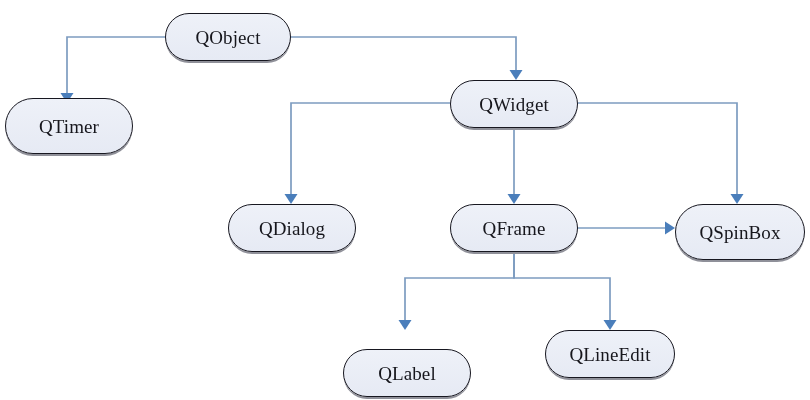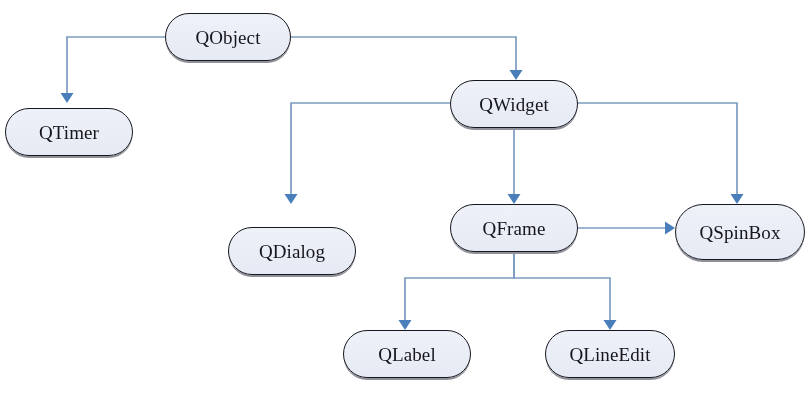--- a/index.html
+++ b/index.html
@@ -70,36 +70,36 @@
         <polygon points="665,221.5 665,234.5 675,228" fill="#4a7ebb"></polygon>
         <polygon points="398.5,320 411.5,320 405,330" fill="#4a7ebb"></polygon>
         <polygon points="603.5,320 616.5,320 610,330" fill="#4a7ebb"></polygon>
       </g>
   </svg>
 
   <div id="node-layer">
       <div class="node" style="left: 165px; top: 13px; width: 126px; height: 48px;">
         <span class="node-label">QObject</span>
       </div>
-      <div class="node" style="left: 5px; top: 108px; width: 128px; height: 48px;">
+      <div class="node" style="left: 5px; top: 98px; width: 128px; height: 56px;">
         <span class="node-label">QTimer</span>
       </div>
       <div class="node" style="left: 450px; top: 80px; width: 128px; height: 48px;">
         <span class="node-label">QWidget</span>
       </div>
-      <div class="node" style="left: 228px; top: 204px; width: 128px; height: 48px; margin-top: 23px;">
+      <div class="node" style="left: 228px; top: 204px; width: 128px; height: 48px;">
         <span class="node-label">QDialog</span>
       </div>
       <div class="node" style="left: 450px; top: 204px; width: 128px; height: 48px; text-align: right;">
         <span class="node-label">QFrame</span>
       </div>
       <div class="node" style="left: 675px; top: 204px; width: 130px; height: 56px;">
         <span class="node-label">QSpinBox</span>
       </div>
-      <div class="node" style="left: 343px; top: 330px; width: 128px; height: 48px;">
+      <div class="node" style="left: 343px; top: 349px; width: 128px; height: 48px;">
         <span class="node-label">QLabel</span>
       </div>
       <div class="node" style="left: 545px; top: 330px; width: 130px; height: 48px;">
         <span class="node-label">QLineEdit</span>
       </div>
     </div>
 
 </div>
 
 </body></html>

